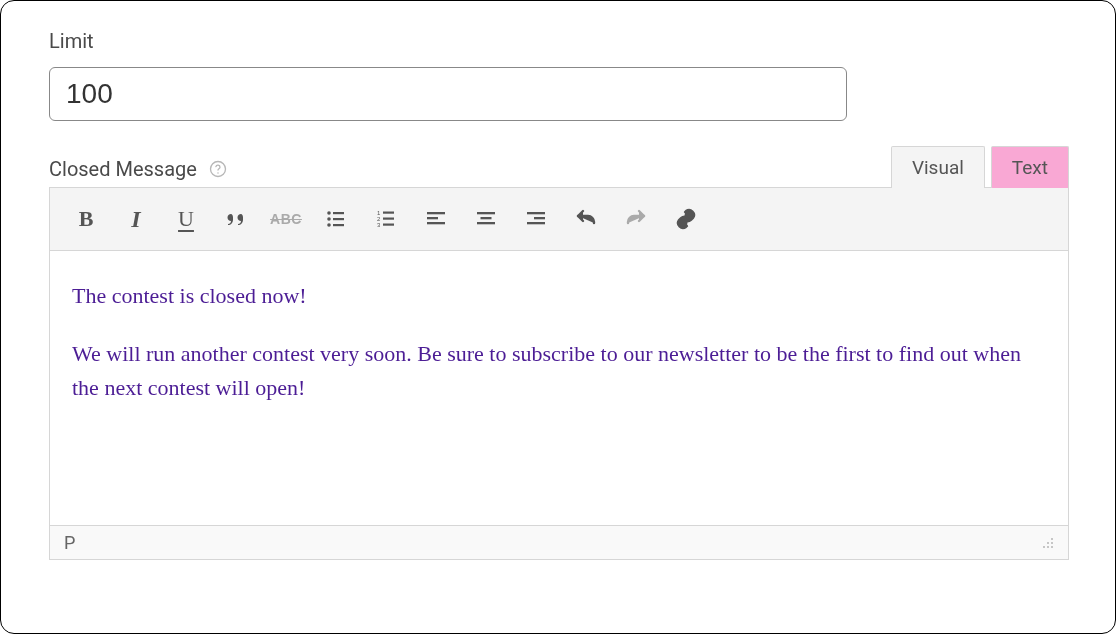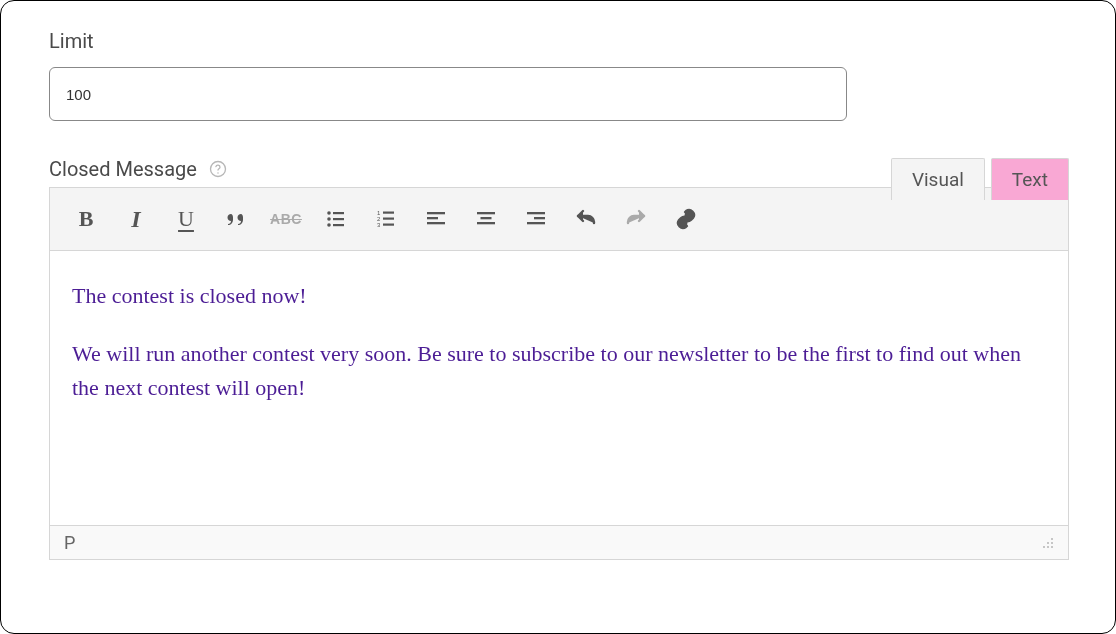--- a/index.html
+++ b/index.html
@@ -30,21 +30,21 @@
     display: inline-flex;
     width: 22px; height: 22px;
     color: #b7b7b7;
     align-items: center;
     justify-content: center;
   }
   .help-icon svg { width: 20px; height: 20px; }
   .text-input {
     width: 798px;
     height: 54px;
-    font-size: 15px;
+    font-size: 28px;
     padding: 0 16px;
     border: 1px solid #888;
     border-radius: 6px;
     color: #333;
     outline: none;
     background: #fff;
   }
   .group-limit { margin-bottom: 24px; }
   .group-msg-header {
     display: flex;
@@ -59,21 +59,21 @@
   }
   .editor-tab {
     font-size: 19px;
     padding: 9px 20px;
     border: 1px solid #d6d6d6;
     border-bottom: none;
     background: #f4f4f4;
     color: #555;
     cursor: pointer;
     position: relative;
-    top: 13px;
+    top: 1px;
     border-radius: 2px 2px 0 0;
   }
   .editor-tab.active {
     background: #f4f4f4;
     border-color: #d6d6d6;
   }
   .editor-tab.inactive {
     background: #f9a8d4;
     color: #555;
   }

